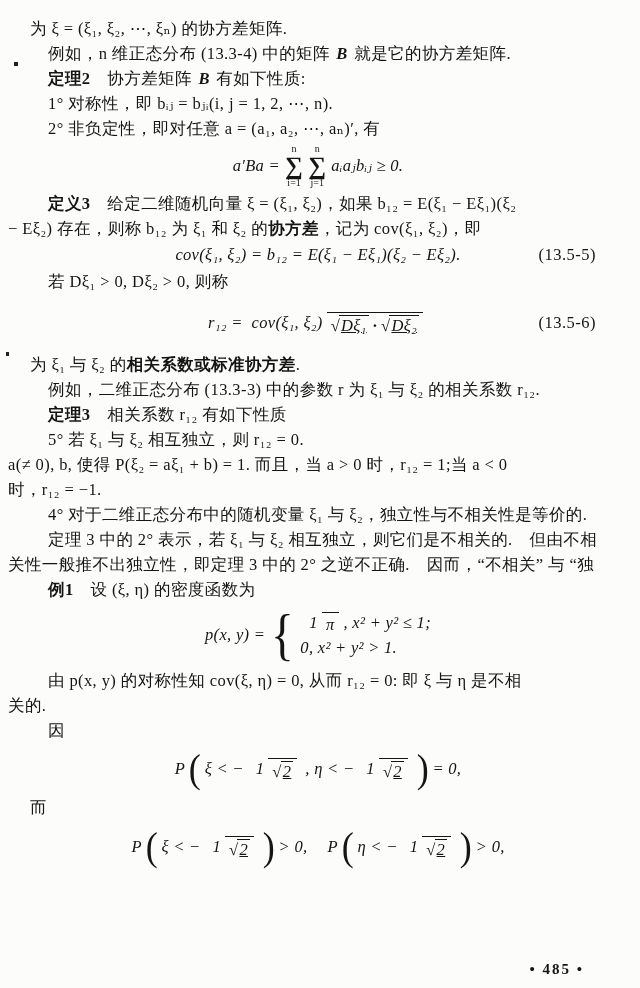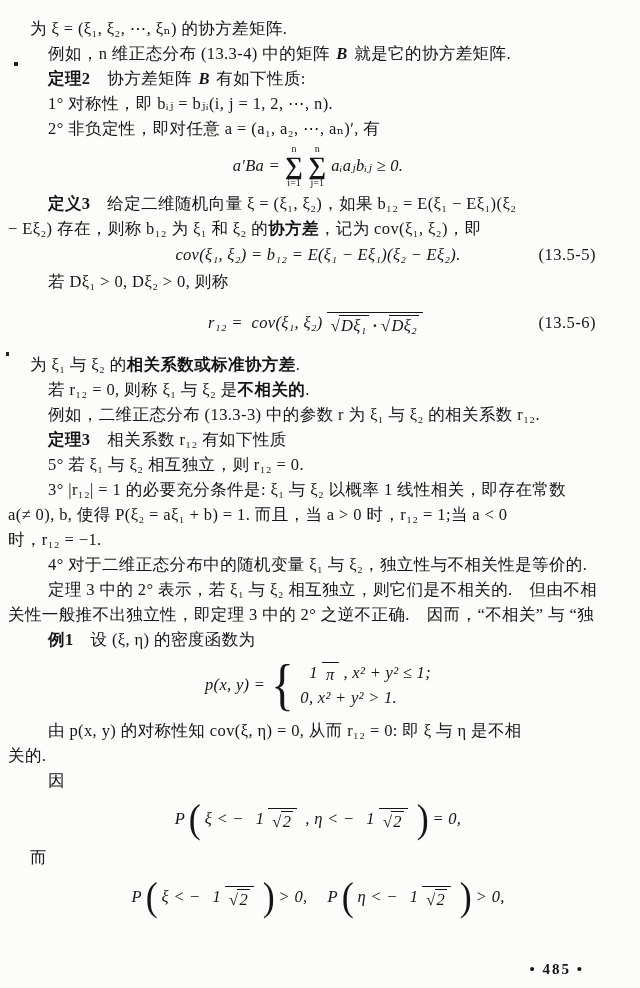--- a/index.html
+++ b/index.html
@@ -36,21 +36,21 @@
 
   .f2 { height:28px; }
   .f3 { height:58px; }
 
   .frac { display:inline-flex; flex-direction:row; align-items:center;
           vertical-align:middle; margin:0 5px; }
   .frac .num { padding:0 4px 1px; line-height:19px; }
   .frac .den { border-top:1.5px solid #141414; padding:2px 4px 0; line-height:19px;
                display:inline-flex; align-items:flex-end; }
   .rad-sgn { font-style:normal; margin-right:-1px; }
-  .rad-bar { border-top:1.5px solid #141414; padding:0 2px; }
+  .rad-bar { border-top:1.5px solid #141414; padding:0 2px;text-decoration:underline; }
   .mdot { padding:0 4px; font-weight:bold; }
 
   .f4 { height:66px; gap:4px; }
   .brace { font-size:56px; line-height:56px; font-weight:normal; font-style:normal;
            transform:scaleX(0.85); }
   .cases { display:inline-flex; flex-direction:column; align-items:flex-start; gap:3px; }
   .case-row { display:inline-flex; align-items:center; line-height:22px; }
 
   .f5 { height:52px; gap:3px; }
   .f6 { height:54px; gap:3px; }
@@ -116,28 +116,26 @@
           <span class="mdot">·</span>
           <span class="rad-sgn">√</span>
           <span class="rad-bar">Dξ₂</span>
         </span>
     </span>
     <span class="eqnum">(13.5-6)</span>
   </div>
 
   <div class="ln ind-half"><span>为 ξ₁ 与 ξ₂ 的</span><span class="b">相关系数或标准协方差</span><span>.</span></div>
 
-  <div class="ln ind"><span>若 r₁₂ = 0, 则称 ξ₁ 与 ξ₂ 是</span><span class="b">不相关的</span><span>.</span></div>
 
   <div class="ln ind">例如，二维正态分布 (13.3-3) 中的参数 r 为 ξ₁ 与 ξ₂ 的相关系数 r₁₂.</div>
 
   <div class="ln ind"><span class="b">定理3</span><span>　相关系数 r₁₂ 有如下性质</span></div>
 
   <div class="ln ind">5° 若 ξ₁ 与 ξ₂ 相互独立，则 r₁₂ = 0.</div>
-  <div class="ln ind">3° |r₁₂| = 1 的必要充分条件是: ξ₁ 与 ξ₂ 以概率 1 线性相关，即存在常数</div>
   <div class="ln">a(≠ 0), b, 使得 P(ξ₂ = aξ₁ + b) = 1. 而且，当 a &gt; 0 时，r₁₂ = 1;当 a &lt; 0</div>
   <div class="ln">时，r₁₂ = −1.</div>
   <div class="ln ind">4° 对于二维正态分布中的随机变量 ξ₁ 与 ξ₂，独立性与不相关性是等价的.</div>
 
   <div class="ln ind">定理 3 中的 2° 表示，若 ξ₁ 与 ξ₂ 相互独立，则它们是不相关的.　但由不相</div>
   <div class="ln">关性一般推不出独立性，即定理 3 中的 2° 之逆不正确.　因而，“不相关” 与 “独</div>
 
   <div class="ln ind"><span class="b">例1</span><span>　设 (ξ, η) 的密度函数为</span></div>
 
   <div class="eq f4">

